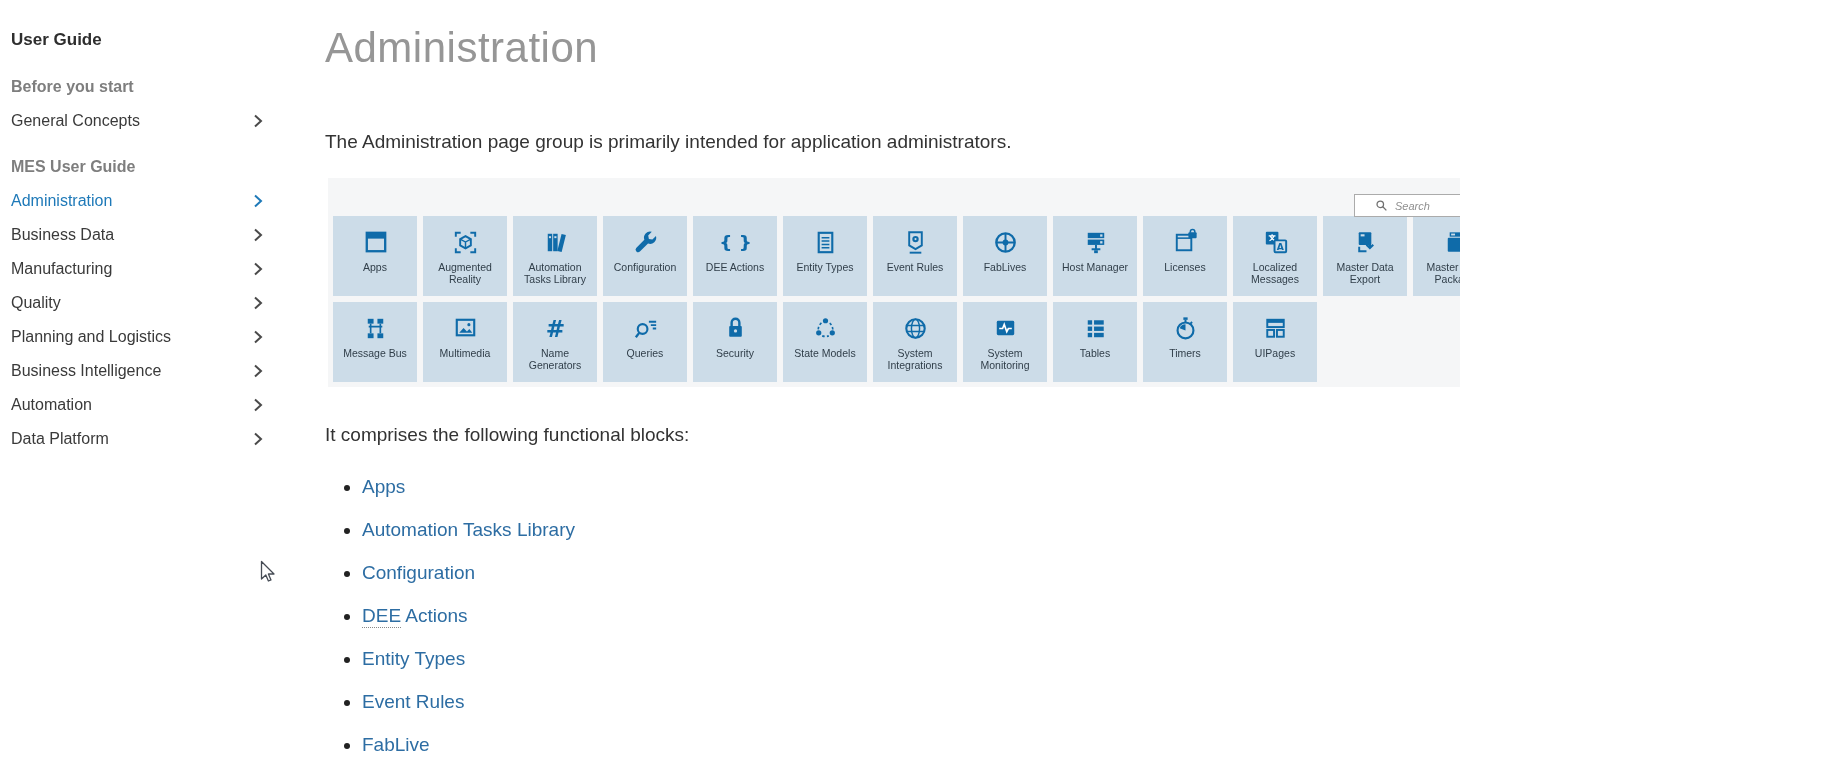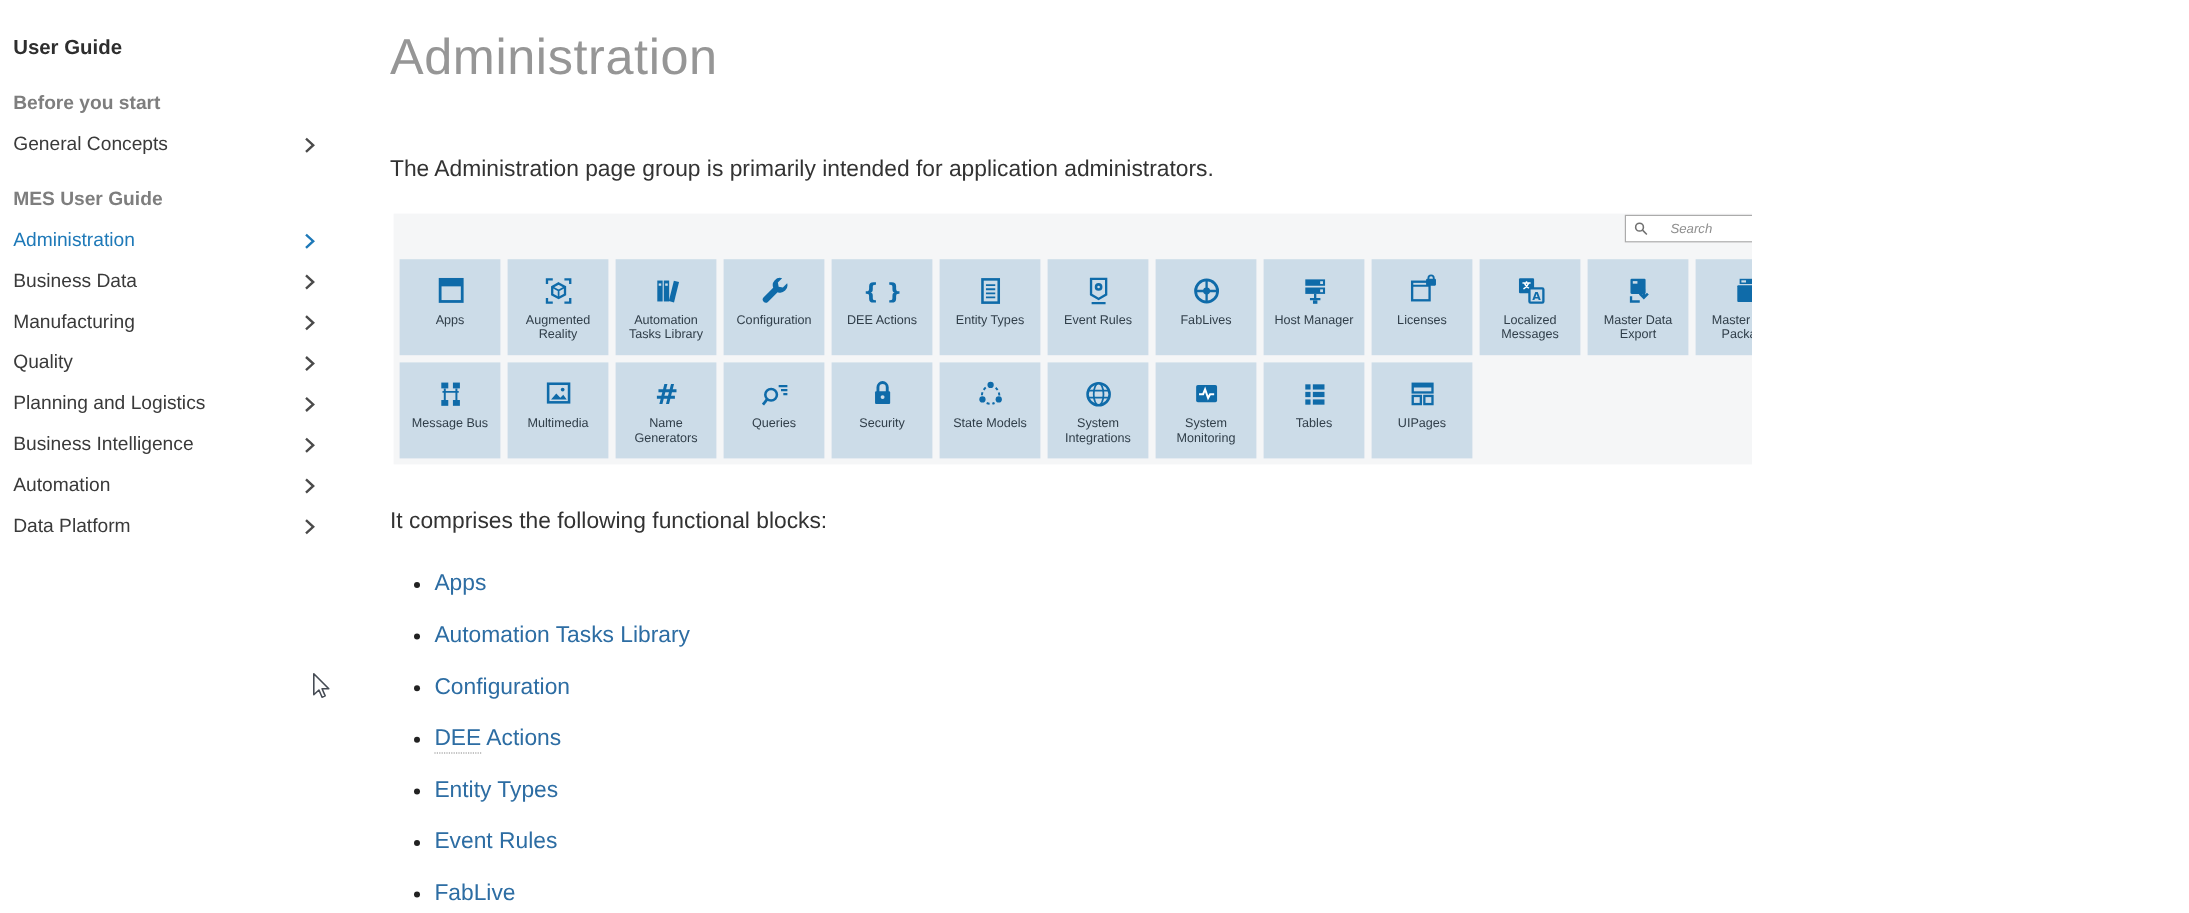--- a/index.html
+++ b/index.html
@@ -14,21 +14,21 @@
   .sb-item.active{color:#1e79b8;}
   .sb-item.active .chev{color:#1e79b8;}
 
   
   .main{position:absolute;left:325px;top:0;width:1260px;}
   .page-title{margin:24px 0 0;font-size:42px;line-height:48px;font-weight:300;color:#969696;letter-spacing:.5px;}
   .intro{margin:59px 0 0;font-size:19px;line-height:22px;color:#333;}
 
   
   .shot{margin:25px 0 0;position:relative;width:1174px;height:209px;background:#f5f6f7;}
-  .shot-search{position:absolute;top:1px;right:6px;width:142px;height:23px;box-sizing:border-box;background:#fff;border:1px solid #ababab;display:flex;align-items:center;gap:16px;padding:0 6px;}
+  .shot-search{position:absolute;top:16px;right:6px;width:142px;height:23px;box-sizing:border-box;background:#fff;border:1px solid #ababab;display:flex;align-items:center;gap:5px;padding:0 20px;}
   .shot-search svg{flex:0 0 auto;}
   .shot-search input{flex:1;min-width:0;border:none;outline:none;background:transparent;font-family:inherit;font-size:11px;font-style:italic;color:#555;}
   .shot-search input::placeholder{color:#8f8f8f;font-style:italic;}
   .tiles{display:flex;flex-wrap:wrap;gap:6px;padding:38px 0 0 5px;width:1166px;}
   .tile{width:84px;height:80px;box-sizing:border-box;background:#ccdce8;display:flex;flex-direction:column;align-items:center;padding-top:8px;}
   .tile-icon{height:36px;display:flex;align-items:center;justify-content:center;}
   .tile-icon svg{width:31px;height:31px;}
   .tile-label{margin-top:1px;font-size:10.5px;line-height:12px;color:#303e49;text-align:center;padding:0 2px;}
 
   
@@ -364,20 +364,31 @@
               <svg viewBox="0 0 32 32" fill="#0f6ba9">
                 <rect x="8" y="7.5" width="4.5" height="4.5"></rect>
                 <rect x="14.5" y="7.5" width="10" height="4.5"></rect>
                 <rect x="8" y="14" width="4.5" height="4.5"></rect>
                 <rect x="14.5" y="14" width="10" height="4.5"></rect>
                 <rect x="8" y="20.5" width="4.5" height="4.5"></rect>
                 <rect x="14.5" y="20.5" width="10" height="4.5"></rect>
               </svg>
             </span>
             <div class="tile-label">Tables</div>
+          </div>
+          <div class="tile">
+            <span class="tile-icon">
+              <svg viewBox="0 0 32 32">
+                <circle cx="16" cy="18" r="8.2" fill="none" stroke="#0f6ba9" stroke-width="2.2"></circle>
+                <rect x="13.8" y="4.5" width="4.4" height="2.6" fill="#0f6ba9"></rect>
+                <path d="M16 7.1v2.2M22.8 9.3l-1.9 1.9" stroke="#0f6ba9" stroke-width="2" fill="none"></path>
+                <path d="M16 18V11.6a6.4 6.4 0 0 0-6 4.2z" fill="#0f6ba9"></path>
+              </svg>
+            </span>
+            <div class="tile-label">Timers</div>
           </div>
           <div class="tile">
             <span class="tile-icon">
               <svg viewBox="0 0 32 32" fill="none" stroke="#0f6ba9" stroke-width="2">
                 <rect x="7.5" y="7" width="17" height="7.5"></rect>
                 <path d="M7.5 7h17v3.2h-17z" fill="#0f6ba9" stroke="none"></path>
                 <rect x="7.5" y="17.5" width="7" height="7"></rect>
                 <rect x="17.5" y="17.5" width="7" height="7"></rect>
               </svg>
             </span>

